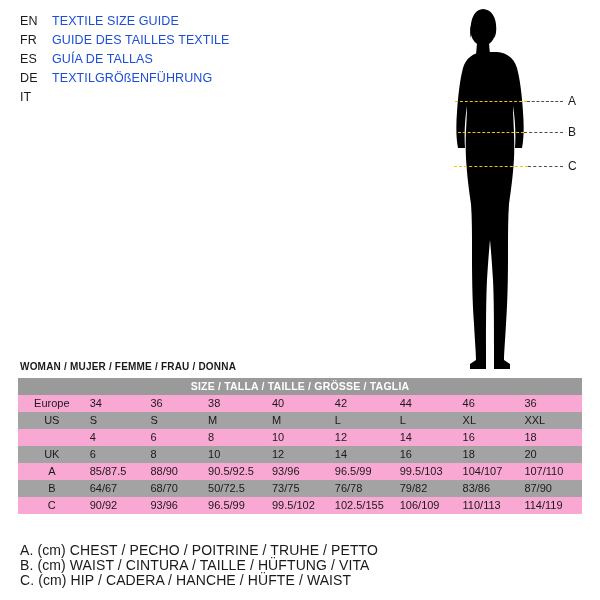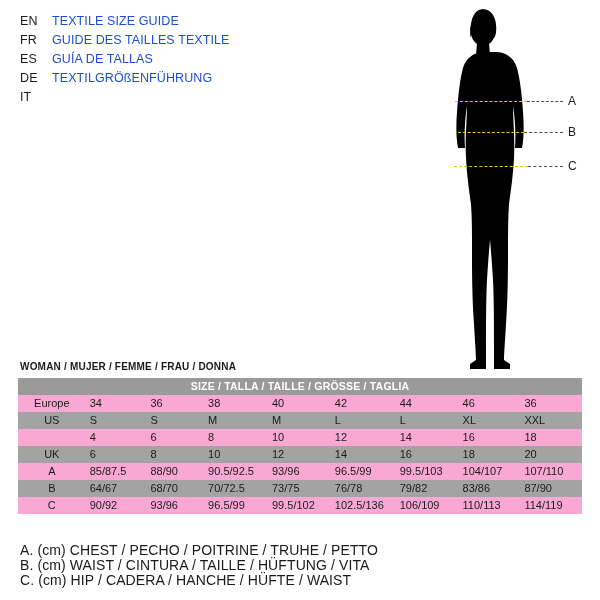--- a/index.html
+++ b/index.html
@@ -278,34 +278,34 @@
         <td class="val">93/96</td>
         <td class="val">96.5/99</td>
         <td class="val">99.5/103</td>
         <td class="val">104/107</td>
         <td class="val">107/110</td>
       </tr>
       <tr class="plain">
         <td class="lbl">B</td>
         <td class="val">64/67</td>
         <td class="val">68/70</td>
-        <td class="val">70/72.5</td>
+        <td class="val">50/72.5</td>
         <td class="val">73/75</td>
         <td class="val">76/78</td>
         <td class="val">79/82</td>
         <td class="val">83/86</td>
         <td class="val">87/90</td>
       </tr>
       <tr class="alt">
         <td class="lbl">C</td>
         <td class="val">90/92</td>
         <td class="val">93/96</td>
         <td class="val">96.5/99</td>
         <td class="val">99.5/102</td>
-        <td class="val">102.5/136</td>
+        <td class="val">102.5/155</td>
         <td class="val">106/109</td>
         <td class="val">110/113</td>
         <td class="val">114/119</td>
       </tr>
     </tbody>
   </table>
 
   <div class="legend">
     <div class="legend-row">A. (cm) CHEST / PECHO / POITRINE / TRUHE / PETTO</div>
     <div class="legend-row">B. (cm) WAIST / CINTURA / TAILLE / HÜFTUNG / VITA</div>

